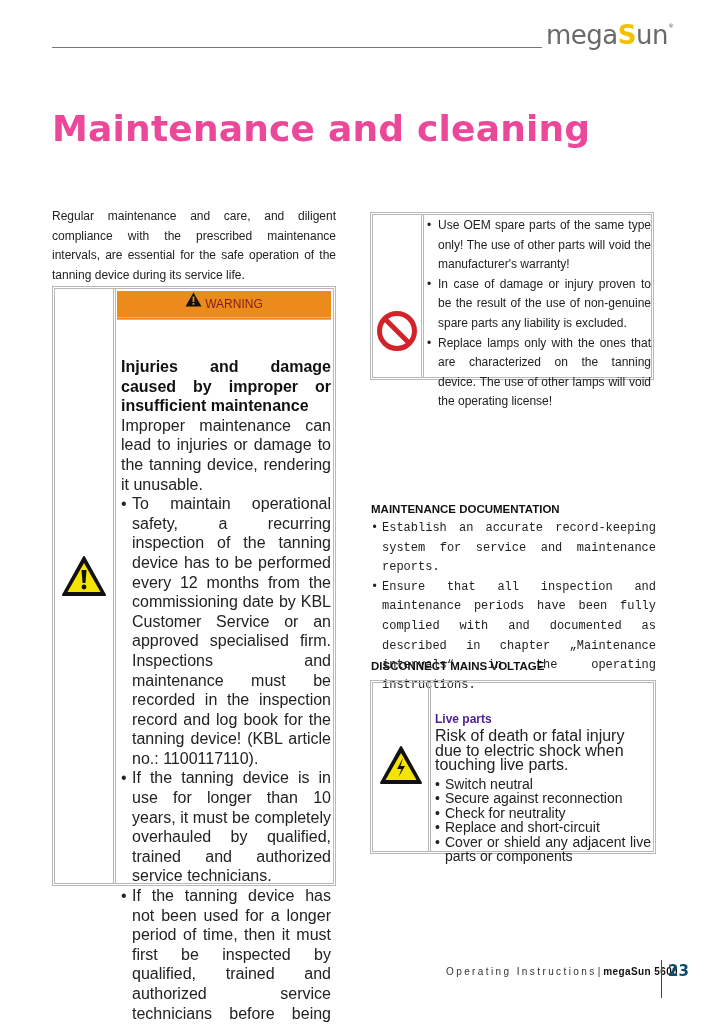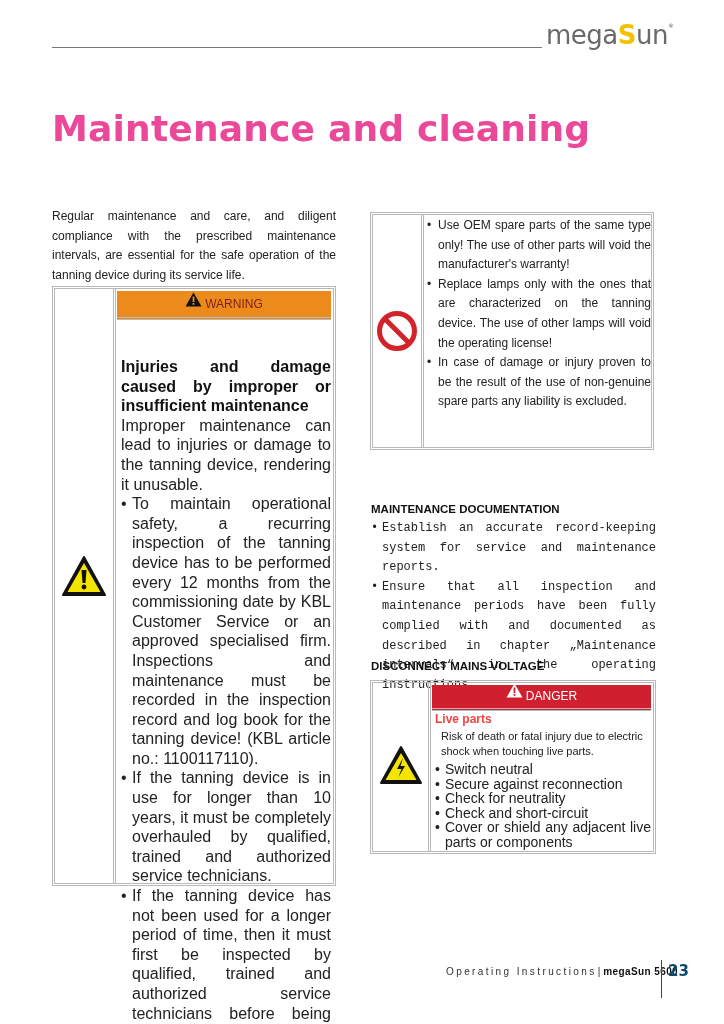--- a/index.html
+++ b/index.html
@@ -26,39 +26,39 @@
   #warning-box .icon { top: 266px; }
   .warn-head { position: absolute; left: 62px; top: 2px; right: 2px; height: 26px; background: #ec8a1c; color: #7f1d1d; font-size: 12px; text-align: center; line-height: 26px; border-bottom: 3px double #b8b8b8; }
   .warn-head .tri, .danger-head .tri { display: inline-block; vertical-align: middle; margin-right: 3px; position: relative; top: -2px; }
   .warn-body { position: absolute; left: 66px; top: 68px; width: 210px; font-size: 16px; line-height: 19.6px; text-align: justify; color: #222; }
   .warn-body .bold { font-weight: bold; color: #111; text-align: justify; }
   ul.bul { list-style: none; margin: 0; padding: 0; }
   ul.bul li { position: relative; padding-left: 11px; text-align: justify; }
   ul.bul li::before { content: "\2022"; position: absolute; left: 0; top: 0; }
 
   
-  #oem-box { left: 370px; top: 212px; width: 284px; height: 238px; }
+  #oem-box { left: 370px; top: 212px; width: 284px; height: 168px; }
   #oem-box .icon-col { left: 0; width: 48px; }
   #oem-box .icon { top: 95px; }
   .oem-body { position: absolute; left: 54px; top: 1px; width: 224px; font-size: 12px; line-height: 19.6px; color: #222; }
 
   
   .sect-title { position: absolute; left: 371px; font-size: 11.5px; font-weight: bold; color: #111; margin: 0; }
   #doc-title { top: 503px; }
   .doc-list { position: absolute; left: 371px; top: 519px; width: 285px; font-size: 12px; line-height: 19.6px; color: #222; font-family: Liberation Mono, monospace; }
   #mains-title { top: 660px; }
 
   
   #danger-box { left: 370px; top: 680px; width: 286px; height: 174px; }
   #danger-box .icon-col { left: 0; width: 55px; }
   #danger-box .icon { top: 62px; }
   .danger-head { position: absolute; left: 59px; top: 2px; right: 2px; height: 23px; background: #d0202f; color: #fff; font-size: 12px; text-align: center; line-height: 23px; border-bottom: 3px double #b8b8b8; }
   .danger-body { position: absolute; left: 62px; top: 29px; width: 216px; color: #222; }
-  .danger-body .bold { font-size: 12px; font-weight: bold; line-height: 15px; color: #ef4444; }
-  .danger-body .desc { font-size: 11px; line-height: 14.5px; margin-top: 2px; margin-left: 6px; }
+  .danger-body .bold { font-size: 12px; font-weight: bold; line-height: 15px; color: #4c1d95; }
+  .danger-body .desc { font-size: 16px; line-height: 14.5px; margin-top: 2px; }
   .danger-body ul.bul { font-size: 14px; line-height: 14.5px; margin-top: 4px; }
   .danger-body ul.bul li { padding-left: 10px; }
 
   
   .footer-left { position: absolute; left: 446px; top: 966px; font-size: 10px; letter-spacing: 2.4px; color: #333; }
   .footer-left .sep { letter-spacing: 0; margin: 0 3px 0 1px; }
   .footer-left .prod { font-weight: bold; letter-spacing: 0.4px; color: #111; }
   .footer-vline { position: absolute; left: 661px; top: 960px; width: 1px; height: 38px; background: #444; }
   .page-num { position: absolute; left: 668px; top: 962px; font-size: 15px; font-weight: bold; color: #0c4a6e; font-family: "DejaVu Sans", sans-serif; }
 </style>
@@ -108,22 +108,22 @@
     <span class="icon">
       <svg width="42" height="42" viewBox="0 0 42 42">
         <circle cx="21" cy="21" r="17.5" fill="#fff" stroke="#d2232a" stroke-width="5"></circle>
         <line x1="9" y1="9" x2="33" y2="33" stroke="#d2232a" stroke-width="5"></line>
       </svg>
     </span>
   </div>
   <div class="oem-body">
     <ul class="bul">
       <li>Use OEM spare parts of the same type only! The use of other parts will void the manufacturer's warranty!</li>
+      <li>In case of damage or injury proven to be the result of the use of non-genuine spare parts any liability is excluded.</li>
       <li>Replace lamps only with the ones that are characterized on the tanning device. The use of other lamps will void the operating license!</li>
-      <li>In case of damage or injury proven to be the result of the use of non-genuine spare parts any liability is excluded.</li>
     </ul>
   </div>
 </div>
 
 <h2 class="sect-title" id="doc-title">MAINTENANCE DOCUMENTATION</h2>
 <ul class="bul doc-list">
   <li>Establish an accurate record-keeping system for service and maintenance reports.</li>
   <li>Ensure that all inspection and maintenance periods have been fully complied with and documented as described in chapter „Maintenance intervals“ in the operating instructions.</li>
 </ul>
 
@@ -132,37 +132,28 @@
 <div class="box" id="danger-box">
   <div class="icon-col">
     <span class="icon">
       <svg width="44" height="40" viewBox="0 0 44 40">
         <path d="M22 2 L42 38 L2 38 Z" fill="#111" stroke="#111" stroke-width="2" stroke-linejoin="round"></path>
         <path d="M22 8 L37.5 35 L6.5 35 Z" fill="#f5e300"></path>
         <path d="M24 13 L18 24 L22.5 24 L19.5 32 L26 21 L21.5 21 Z" fill="#111"></path>
       </svg>
     </span>
   </div>
-  <div class="danger-head">
-    <span class="tri">
-      <svg width="17" height="15" viewBox="0 0 17 15">
-          <path d="M8.5 0.5 L16.5 14.5 L0.5 14.5 Z" fill="#fff"></path>
-          <rect x="7.6" y="4.5" width="1.8" height="5.5" fill="#d0202f"></rect>
-          <rect x="7.6" y="11" width="1.8" height="1.8" fill="#d0202f"></rect>
-        </svg>
-    </span><span>DANGER</span>
-  </div>
   <div class="danger-body">
     <div class="bold">Live parts</div>
     <div class="desc">Risk of death or fatal injury due to electric shock when touching live parts.</div>
     <ul class="bul">
       <li>Switch neutral</li>
       <li>Secure against reconnection</li>
       <li>Check for neutrality</li>
-      <li>Check and short-circuit</li>
+      <li>Replace and short-circuit</li>
       <li>Cover or shield any adjacent live parts or components</li>
     </ul>
   </div>
 </div>
 
 <div class="footer-left"><span>Operating Instructions</span><span class="sep">|</span><span class="prod">megaSun 5600</span></div>
 <div class="footer-vline"></div>
 <div class="page-num">23</div>
 
 </body></html>

